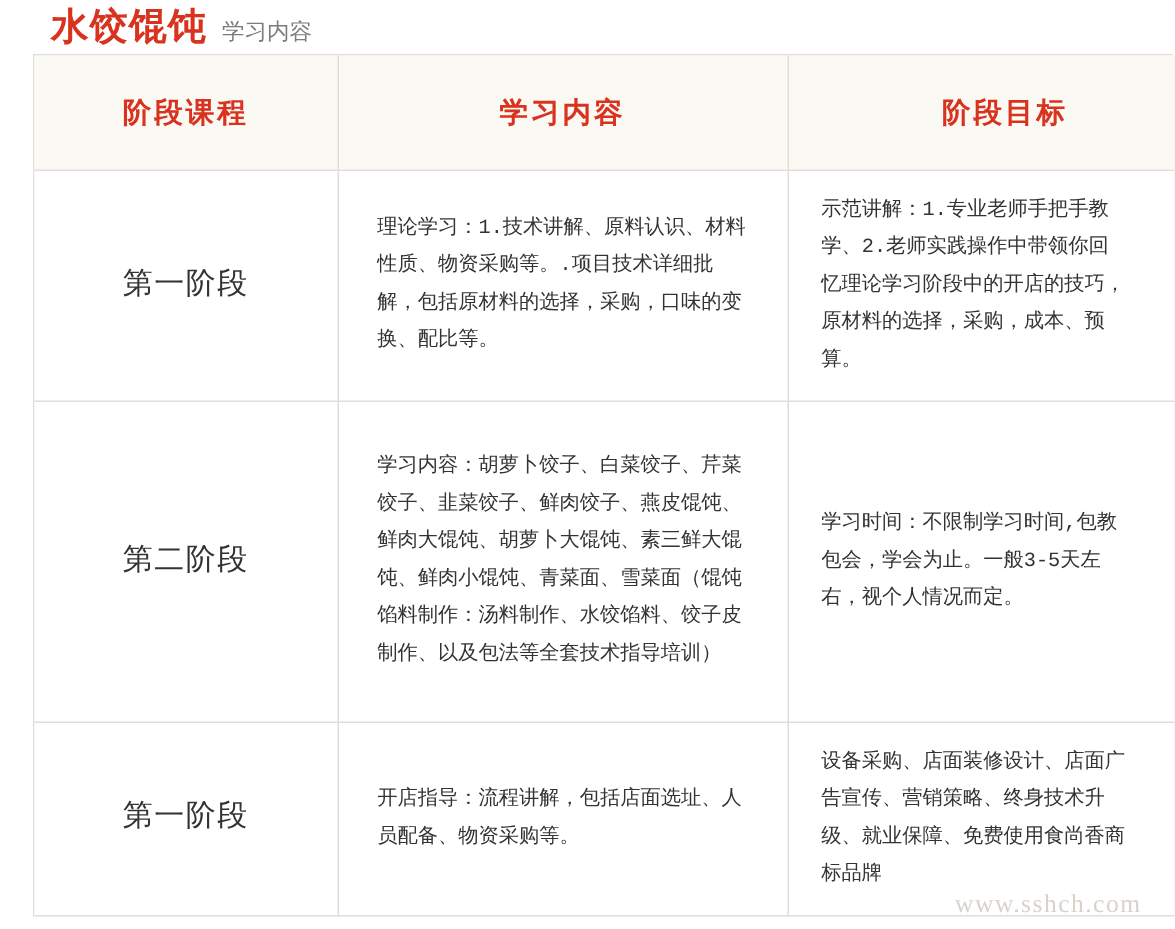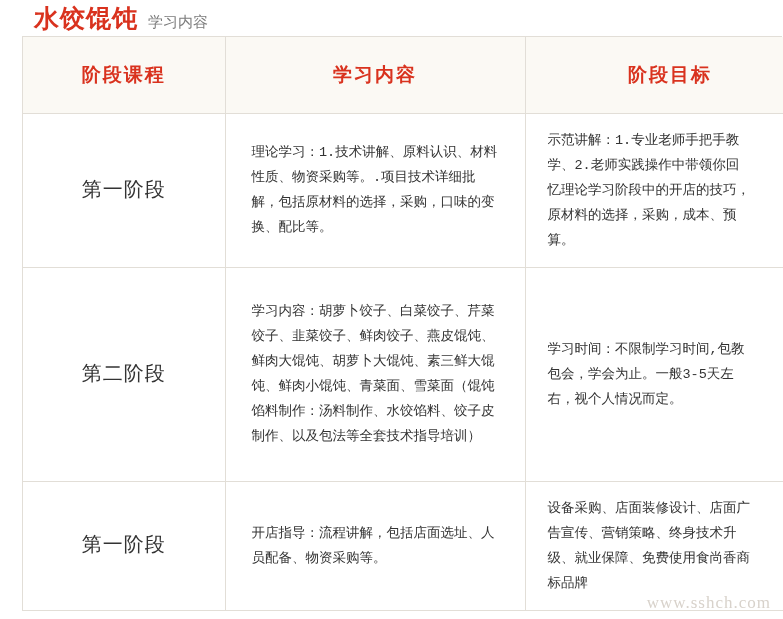--- a/index.html
+++ b/index.html
@@ -96,21 +96,21 @@
   tbody td.goal-cell {
     padding-left: 22px;
     padding-right: 30px;
   }
   .row-1 td { height: 150px; }
   .row-2 td { height: 214px; }
   .row-3 td { height: 122px; }
 
   .watermark {
     position: absolute;
-    right: 12px;
+    right: 22px;
     bottom: 6px;
     font-size: 17px;
     color: #d8d2cb;
     font-family: "Liberation Serif", serif;
     letter-spacing: 1px;
     pointer-events: none;
     margin-top: 15px;
   }
   .left-rail {
     position: absolute;

